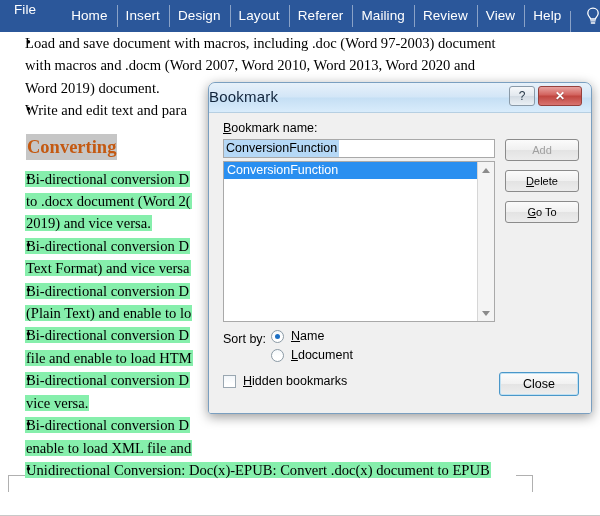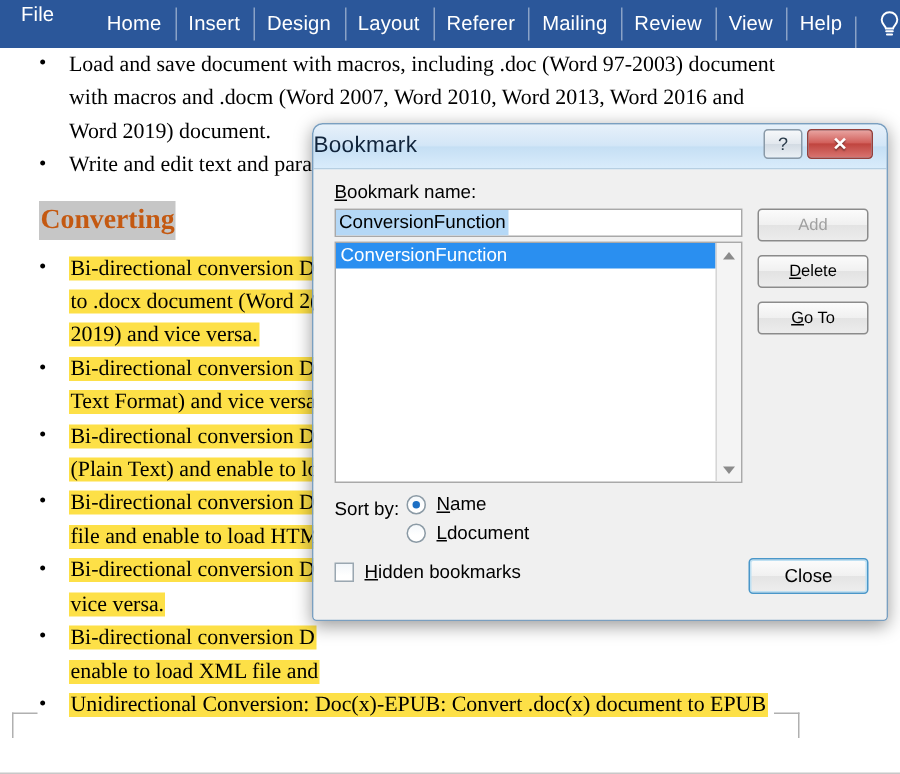--- a/index.html
+++ b/index.html
@@ -75,33 +75,33 @@
   #doc-body {
     position: absolute;
     left: 0; top: 0;
     width: 600px;
     font-family: "Liberation Serif", serif;
     color: #000000;
   }
   .blist { margin: 0; padding: 0; list-style: none; }
   .bitem {
     position: relative;
-    padding-left: 46px;
+    padding-left: 25px;
     font-size: 14.6px;
     line-height: 22.4px;
     margin: 0 0 0 0;
   }
   .bitem::before {
     content: "\2022";
     position: absolute;
     left: 26px; top: 0;
     font-size: 14px;
   }
   .bitem .ln { display: block; white-space: nowrap; }
-  .hl { background: #fde047; }
+  .hl { background: #86efac; }
   .hl-pad { padding: 0 1px; }
 
   #heading-converting {
     font-family: "Liberation Serif", serif;
     font-weight: bold;
     color: #c45911;
     font-size: 18.5px;
     line-height: 26px;
     padding-left: 26px;
     margin: 0;
@@ -369,21 +369,21 @@
     </div>
 
   </div>
 
   <div id="page">
     <div id="doc-body">
 
       <ul class="blist">
         <li class="bitem">
           <span class="ln">Load and save document with macros, including .doc (Word 97-2003) document</span>
-          <span class="ln">with macros and .docm (Word 2007, Word 2010, Word 2013, Word 2016 and</span>
+          <span class="ln">with macros and .docm (Word 2007, Word 2010, Word 2013, Word 2020 and</span>
           <span class="ln">Word 2019) document.</span>
         </li>
         <li class="bitem">
           <span class="ln">Write and edit text and para</span>
         </li>
       </ul>
 
       <div class="spacer-12"></div>
 
       <h2 id="heading-converting"><span class="hl-block hl-pad">Converting</span></h2>

